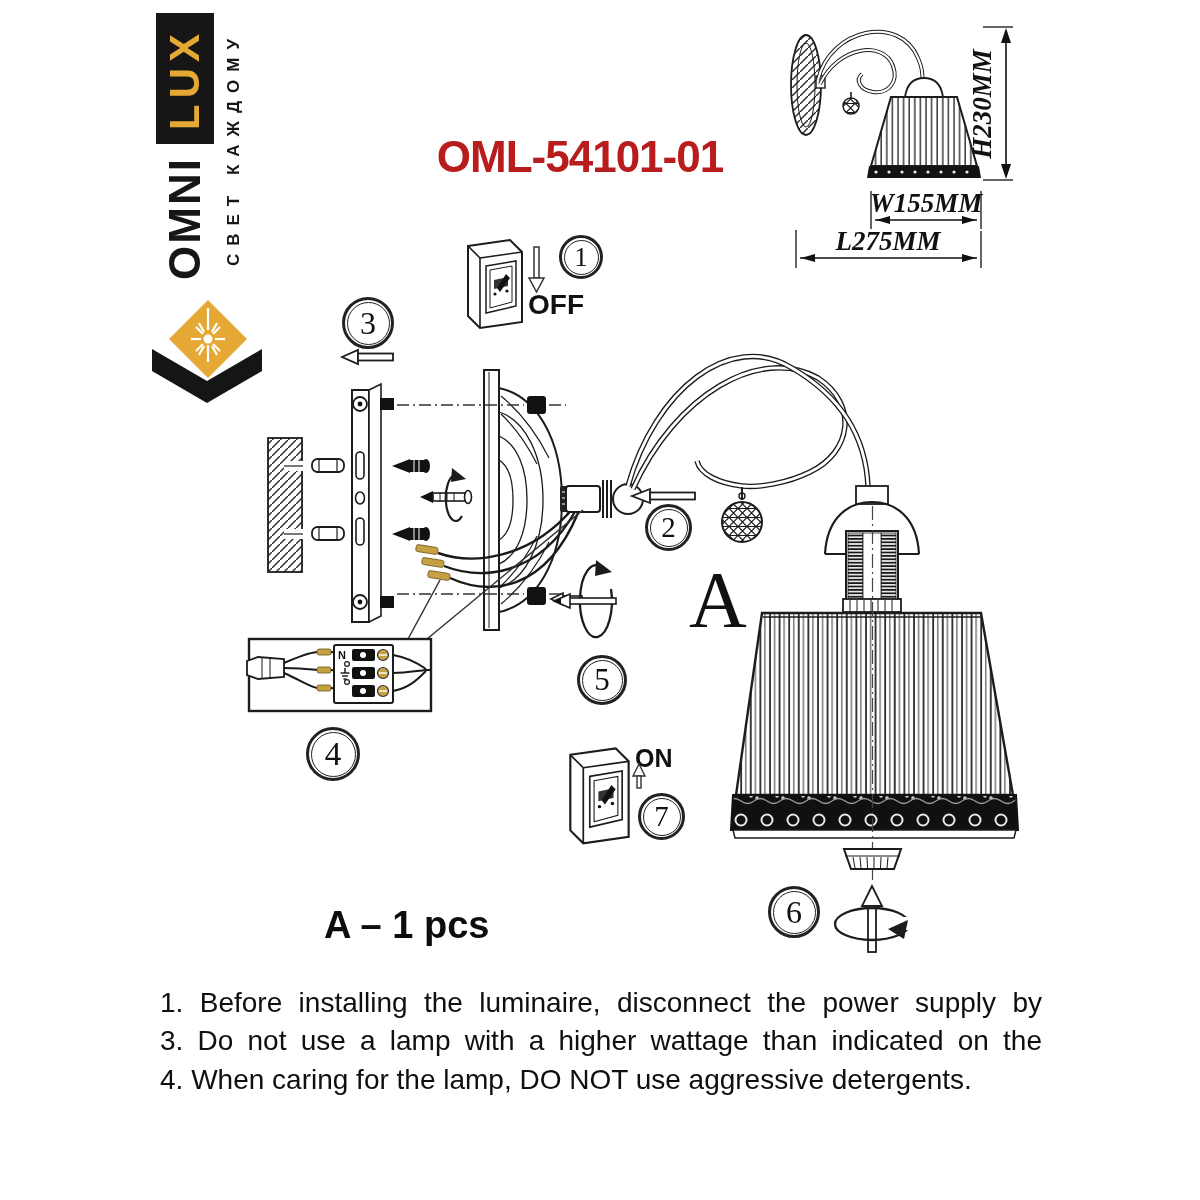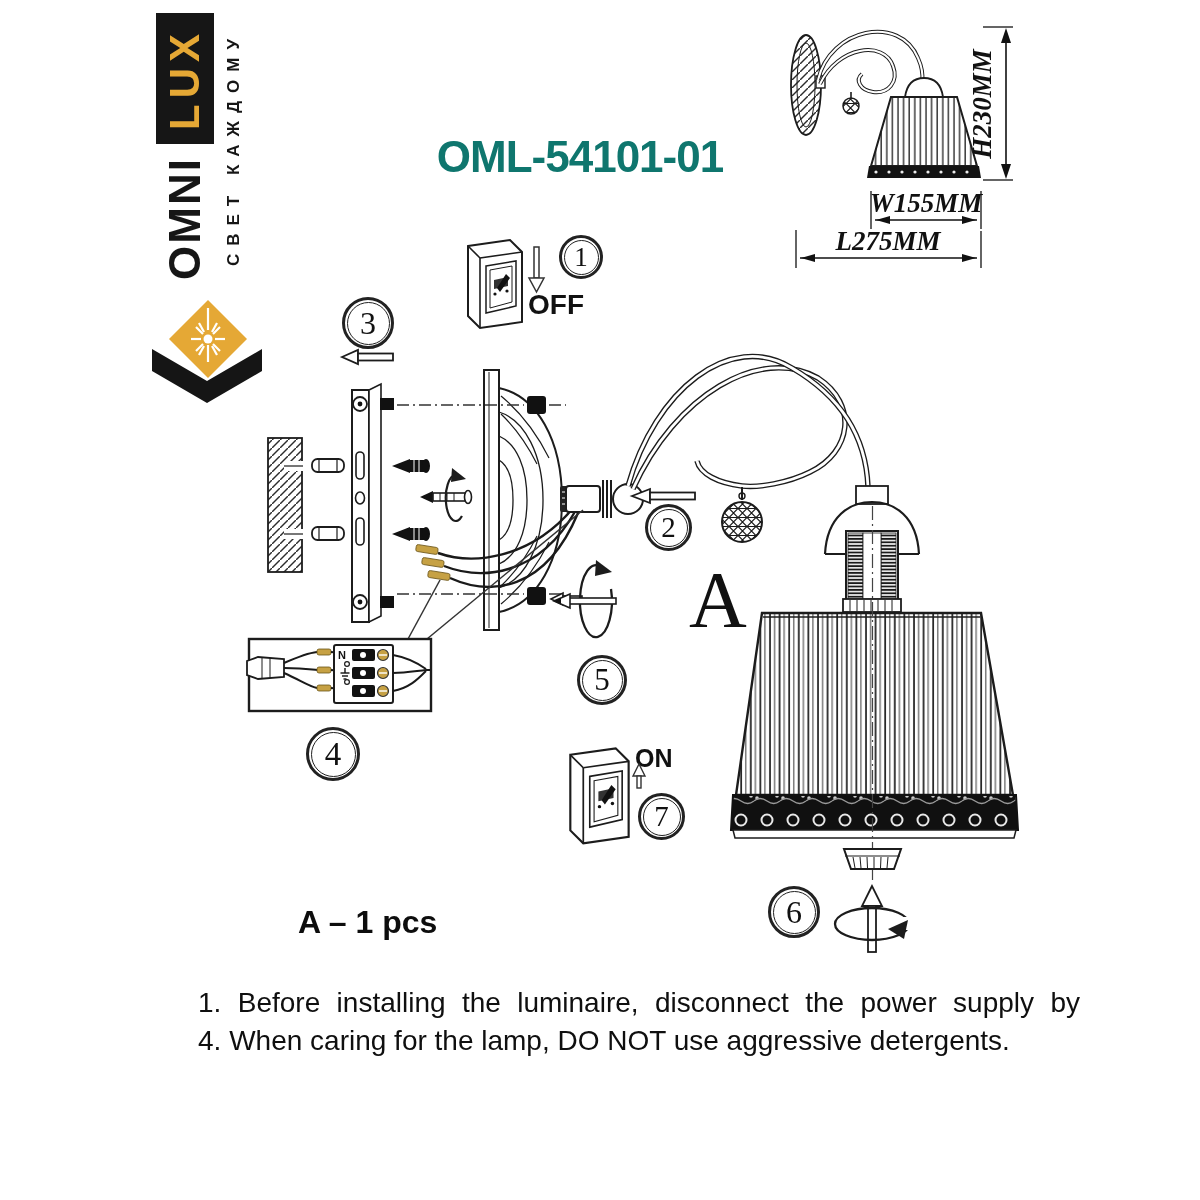--- a/index.html
+++ b/index.html
@@ -12,31 +12,31 @@
   .vwrap{position:absolute;display:flex;align-items:center;justify-content:center;}
   .vtext{writing-mode:vertical-rl;transform:rotate(180deg);white-space:nowrap;}
   .lux-box{left:156px;top:13px;width:58px;height:131px;background:#161616;}
   .lux-box .vtext{color:#E5A835;font-weight:bold;font-size:42px;letter-spacing:6px;}
   .omni{left:156px;top:144px;width:58px;height:148px;}
   .omni .vtext{color:#161616;font-weight:bold;font-size:44px;letter-spacing:2px;}
   .tagline{left:220px;top:6px;width:28px;height:286px;}
   .tagline .vtext{color:#161616;font-weight:bold;font-size:17px;letter-spacing:8px;}
   .page-title{
     position:absolute;left:190px;top:132px;width:780px;text-align:center;
-    font-weight:bold;font-size:44px;letter-spacing:-1px;color:#0f766e;
+    font-weight:bold;font-size:44px;letter-spacing:-1px;color:#b91c1c;
   }
-  .part-qty{position:absolute;left:298px;top:904px;font-weight:bold;font-size:32px;color:#0d0d0d;}
+  .part-qty{position:absolute;left:324px;top:904px;font-weight:bold;font-size:38px;color:#0d0d0d;}
   .badge{
     position:absolute;border:3.5px solid #222;border-radius:50%;box-sizing:border-box;
     display:flex;align-items:center;justify-content:center;
     font-family:"Liberation Serif",serif;color:#111;background:transparent;
   }
   .badge::after{content:"";position:absolute;inset:1.5px;border:1.8px solid #222;border-radius:50%;}
   .instr{position:absolute;left:160px;top:984px;width:882px;font-size:28px;line-height:38.4px;color:#0f0f0f;}
-  .instr .ln{width:100%;margin-left:38px;}
+  .instr .ln{width:100%;}
   .instr .stretch{text-align:justify;text-align-last:justify;}
 </style>
 </head>
 <body>
 
 <svg width="1200" height="1200" viewBox="0 0 1200 1200">
   <defs>
     <pattern id="hatch" patternUnits="userSpaceOnUse" width="8" height="8">
       <rect width="8" height="8" fill="#fff"></rect>
       <line x1="0" y1="8" x2="8" y2="0" stroke="#2c2c2c" stroke-width="1.4"></line>
@@ -435,14 +435,15 @@
     <span>6</span>
   </div>
 <div class="badge" style="left:638px;top:793px;width:47px;height:47px;font-size:29px">
     <span>7</span>
   </div>
 
 <div class="part-qty">A – 1 pcs</div>
 
 <div class="instr">
   <div class="ln stretch">1. Before installing the luminaire, disconnect the power supply by</div>
+  <div class="ln stretch">3. Do not use a lamp with a higher wattage than indicated on the</div>
   <div class="ln">4. When caring for the lamp, DO NOT use aggressive detergents.</div>
 </div>
 
 </body></html>

